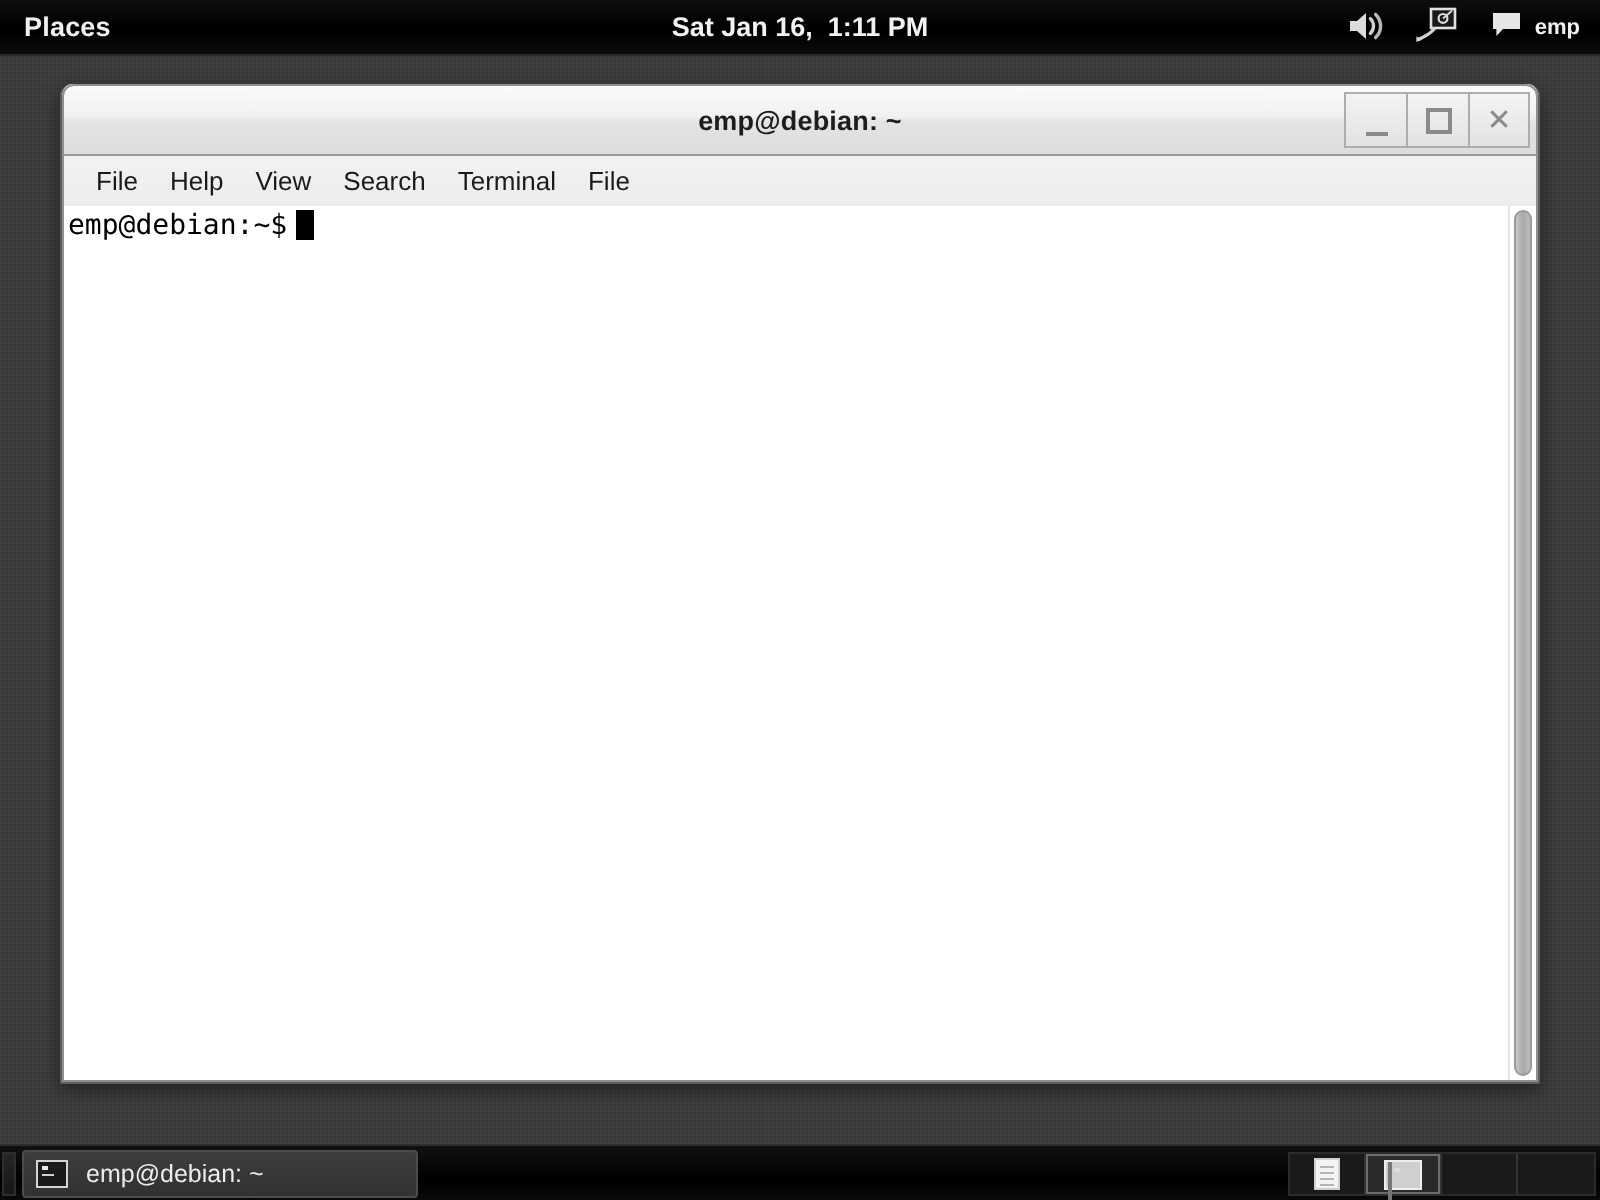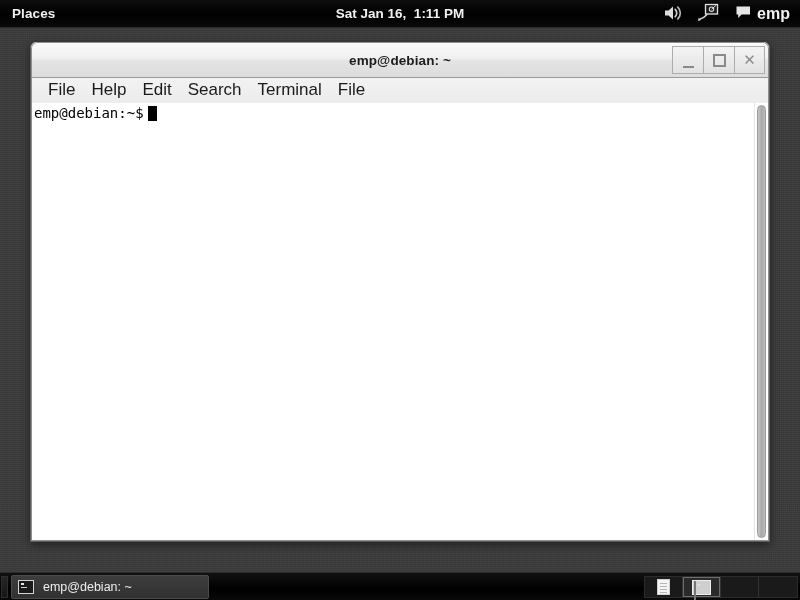--- a/index.html
+++ b/index.html
@@ -70,21 +70,21 @@
   }
   .tray-item {
     display: flex;
     align-items: center;
     height: 24px;
     padding: 0 6px;
     border-radius: 2px;
   }
   #user-name {
     color: #f2f2f2;
-    font-size: 16px;
+    font-size: 11px;
     font-weight: bold;
     margin-left: 5px;
   }
 
   
   #terminal-window {
     position: absolute;
     left: 30px; top: 42px;
     width: 740px; height: 500px;
     border: 1px solid #5e5e5e;
@@ -148,21 +148,21 @@
     background: linear-gradient(to bottom, #f2f2f2, #ececec);
     border-left: 1px solid #8f8f8f;
     border-right: 1px solid #8f8f8f;
     box-sizing: border-box;
     display: flex;
     align-items: center;
     padding-left: 8px;
     flex: none;
   }
   .menu-item {
-    font-size: 17px;
+    font-size: 13px;
     color: #1a1a1a;
     padding: 3px 8px 4px 8px;
     border-radius: 2px;
     cursor: default;
   }
 
   
   #terminal-body {
     flex: 1;
     background: #ffffff;
@@ -394,21 +394,21 @@
       </div>
       <div class="win-btn">
         <span class="glyph-close">✕</span>
       </div>
     </div>
   </div>
 
   <div id="menubar">
     <div class="menu-item">File</div>
     <div class="menu-item">Help</div>
-    <div class="menu-item">Edit</div>
+    <div class="menu-item">View</div>
     <div class="menu-item">Search</div>
     <div class="menu-item">Terminal</div>
     <div class="menu-item">File</div>
   </div>
 
   <div id="terminal-body">
     <div id="terminal-text"><span>emp@debian:~$</span><span id="cursor-block"></span></div>
     <div id="terminal-scrollbar">
       <div id="scrollbar-thumb"></div>
     </div>

